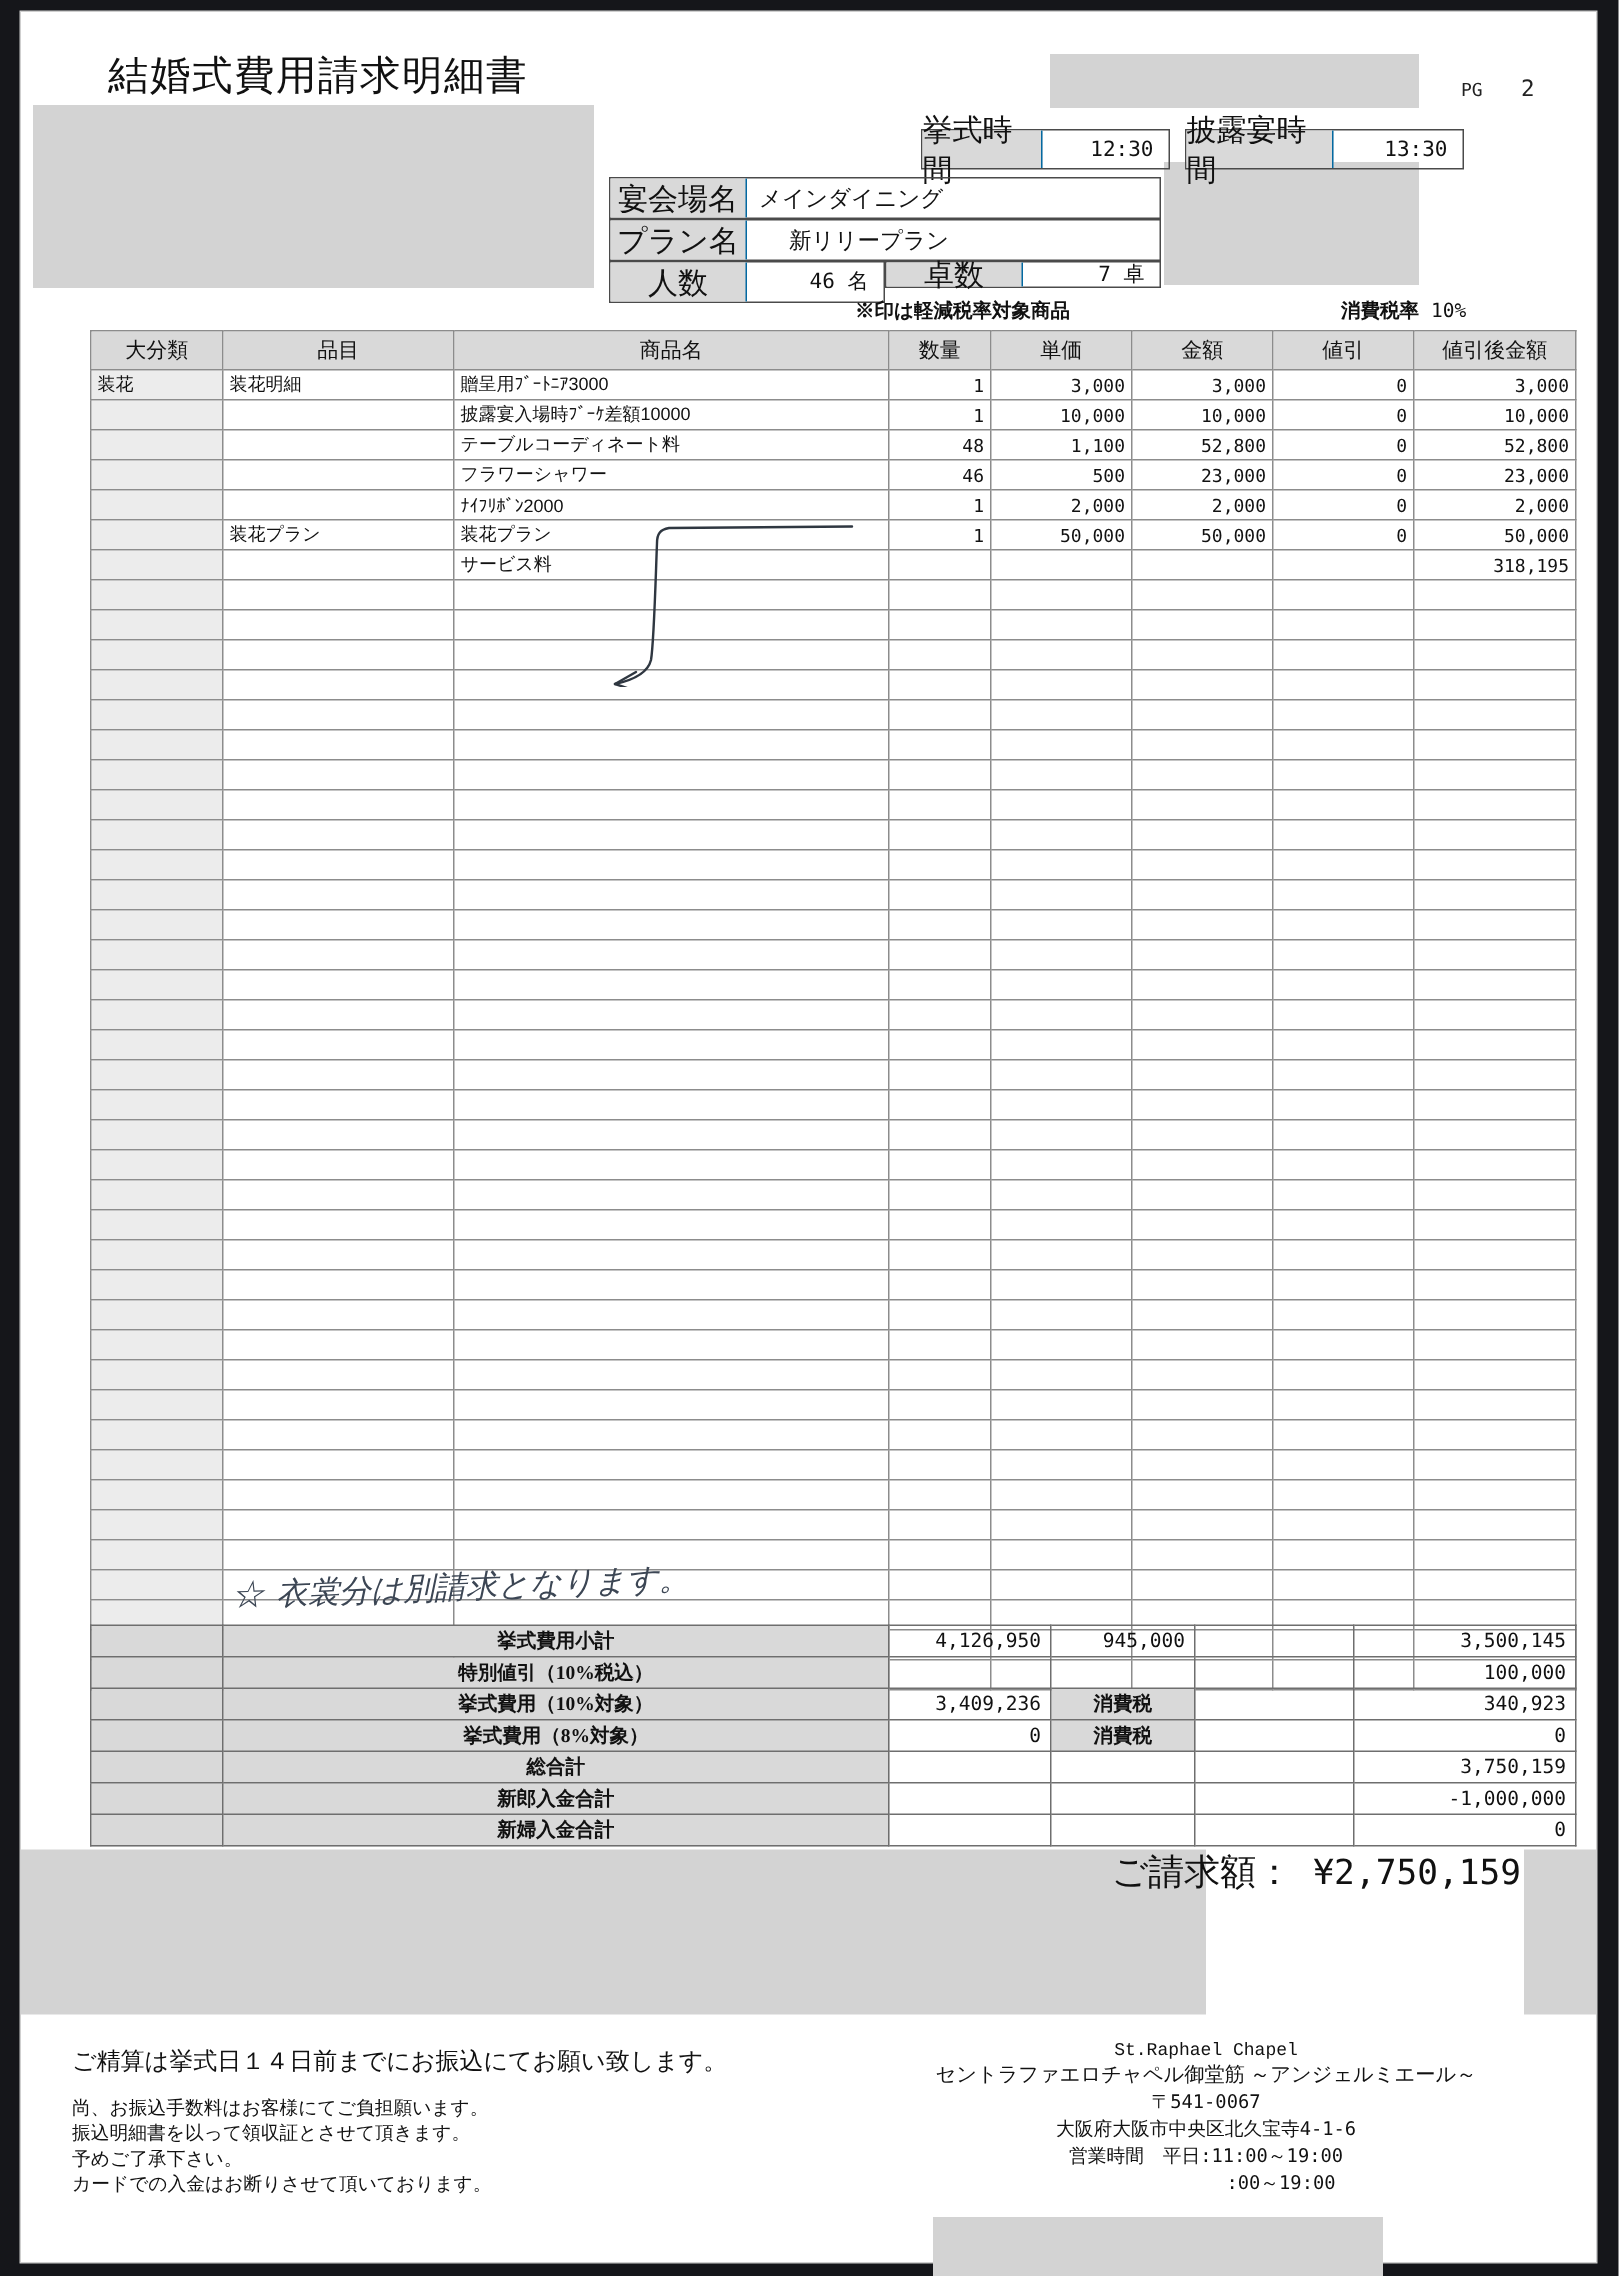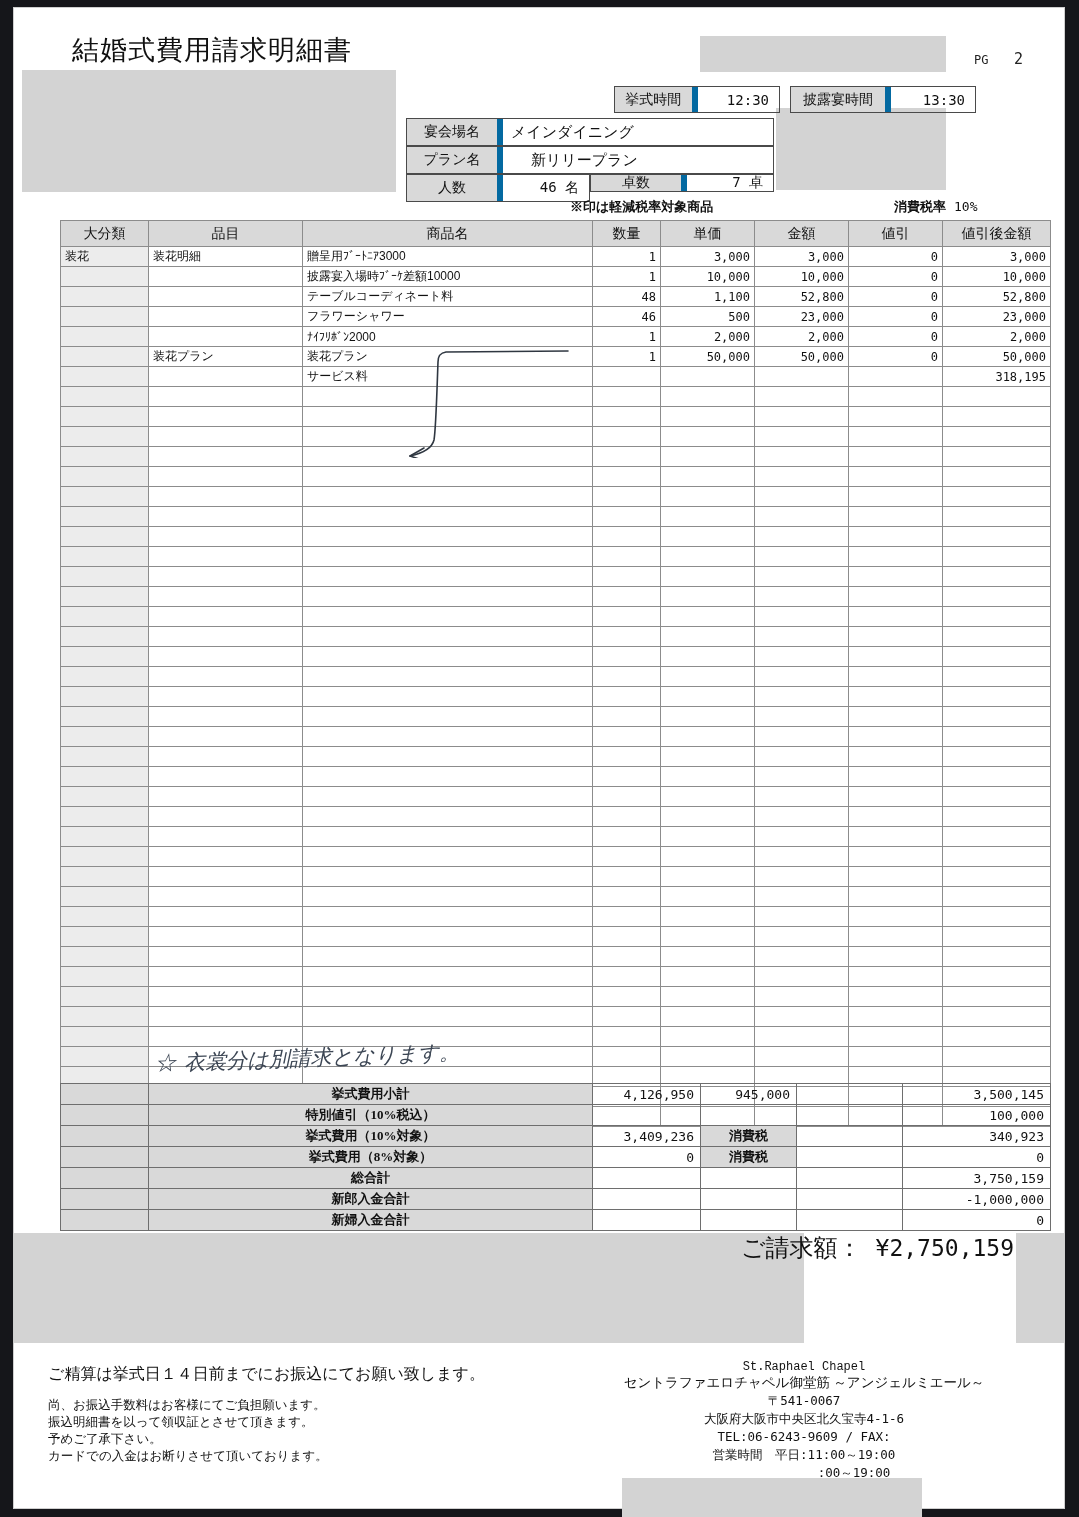--- a/index.html
+++ b/index.html
@@ -20,21 +20,21 @@
   .doc-title{
     position:absolute;left:58px;top:24px;
     font-family:"Liberation Serif","DejaVu Serif",serif;
     font-size:27px;letter-spacing:1px;color:#111;white-space:nowrap;
   }
   .pg-label{position:absolute;left:960px;top:45px;font-size:12px;font-family:"DejaVu Sans Mono",monospace;color:#222;}
   .pg-num{position:absolute;left:1000px;top:42px;font-size:15px;font-family:"DejaVu Sans Mono",monospace;color:#222;}
 
   .fbox{position:absolute;box-sizing:border-box;border:1px solid #4a4a4a;display:flex;align-items:center;}
   .fbox .lab{background:#d9d9d9;height:100%;display:flex;align-items:center;justify-content:center;
-    font-size:14px;color:#111;border-right:6px solid #0369a1;font-family:"Liberation Serif","DejaVu Serif",serif;}
+    font-size:20px;color:#111;border-right:1px solid #0369a1;font-family:"Liberation Serif","DejaVu Serif",serif;}
   .fbox .val{height:100%;display:flex;align-items:center;padding-left:8px;font-size:15px;color:#111;
     font-family:"Liberation Serif","DejaVu Serif",serif;}
   .fbox .val.mono{font-family:"DejaVu Sans Mono",monospace;font-size:14px;}
   .fbox .val.right{justify-content:flex-end;padding-right:10px;padding-left:0;}
 
   .note-star{position:absolute;left:556px;top:190px;font-size:13px;color:#111;font-weight:bold;
     font-family:"Liberation Serif","DejaVu Serif",serif;}
   .tax-rate{position:absolute;left:880px;top:190px;font-size:13px;color:#111;font-weight:bold;
     font-family:"Liberation Serif","DejaVu Serif",serif;}
   .tax-rate span.v{font-family:"DejaVu Sans Mono",monospace;font-weight:normal;margin-left:8px;}
@@ -700,19 +700,18 @@
         <div>予めご了承下さい。</div>
         <div>カードでの入金はお断りさせて頂いております。</div>
       </div>
   </div>
   <div class="foot-right">
     <div class="en">St.Raphael Chapel</div>
     <div class="jp">セントラファエロチャペル御堂筋 ～アンジェルミエール～</div>
     <div class="ad" id="footer-address">
         <div>〒541-0067</div>
         <div>大阪府大阪市中央区北久宝寺4-1-6</div>
-        <div>TEL:06-6243-9609 / FAX:</div>
         <div>営業時間　平日:11:00～19:00</div>
         <div>　　　　　　　　:00～19:00</div>
       </div>
   </div>
 
 </div>
 
 </body></html>

